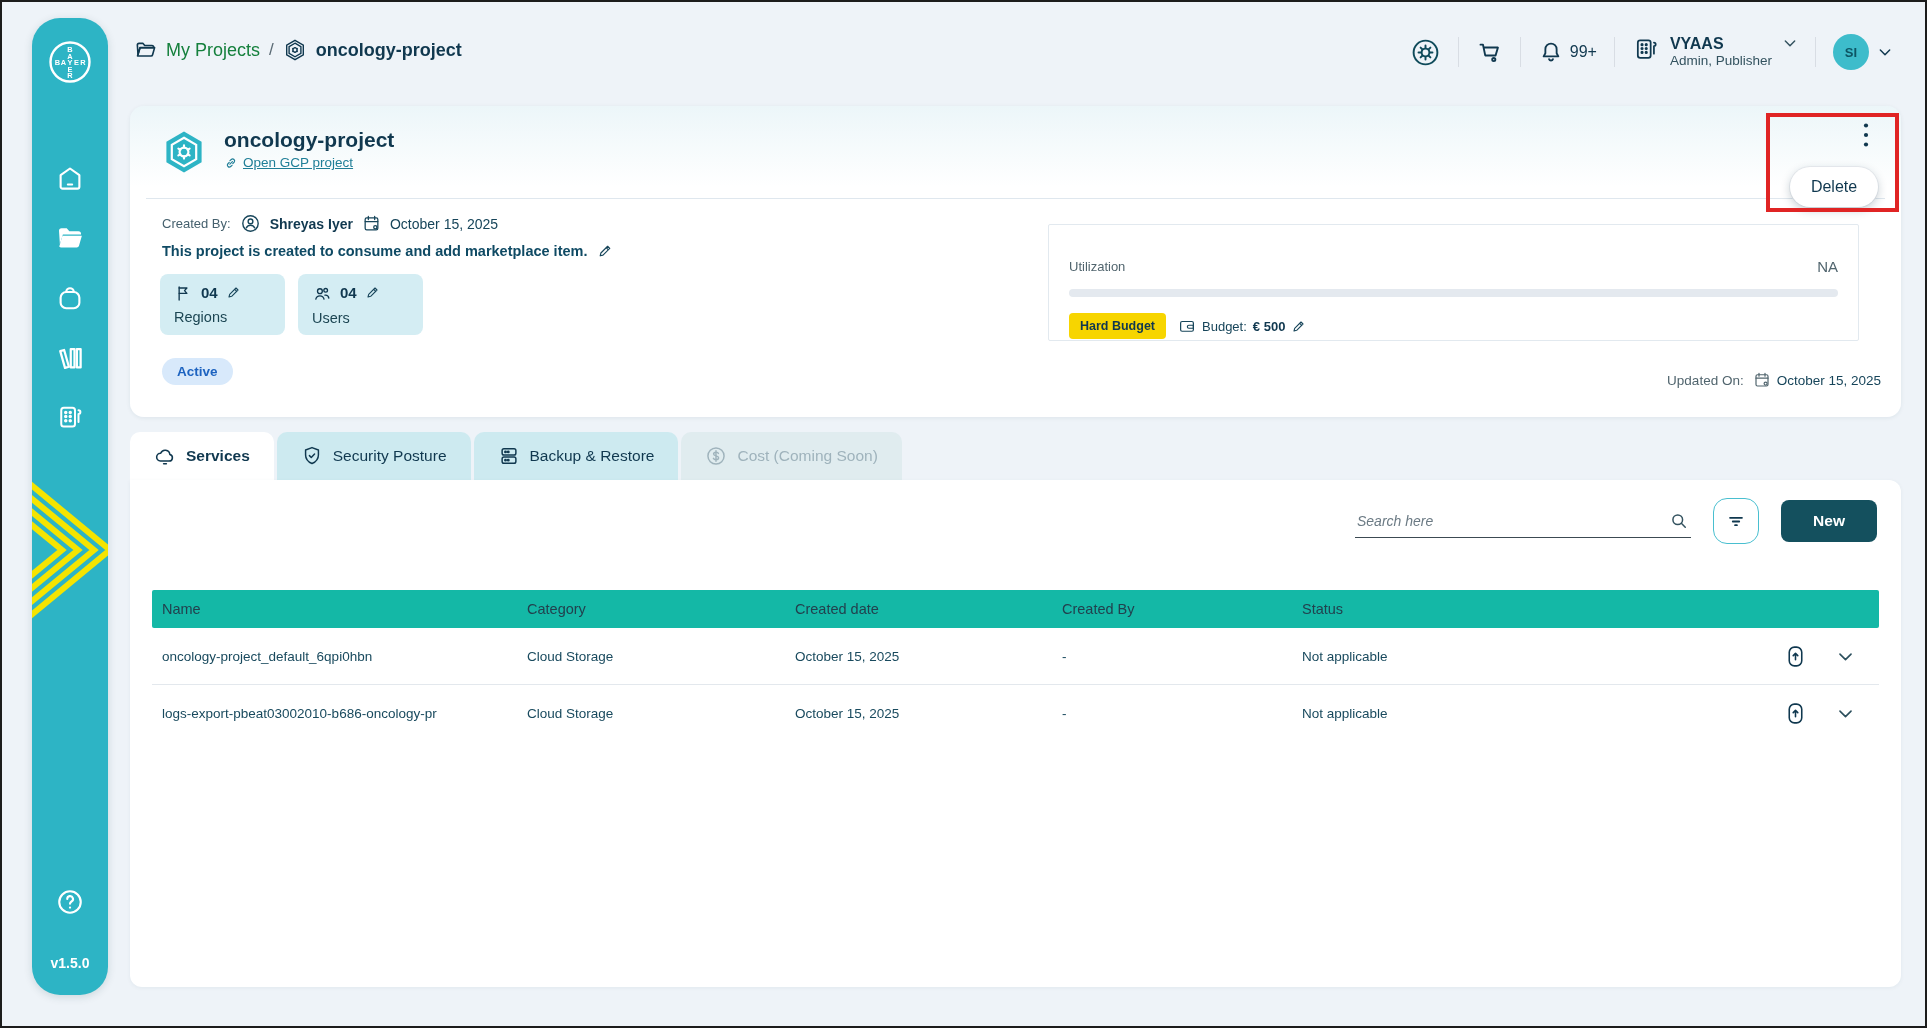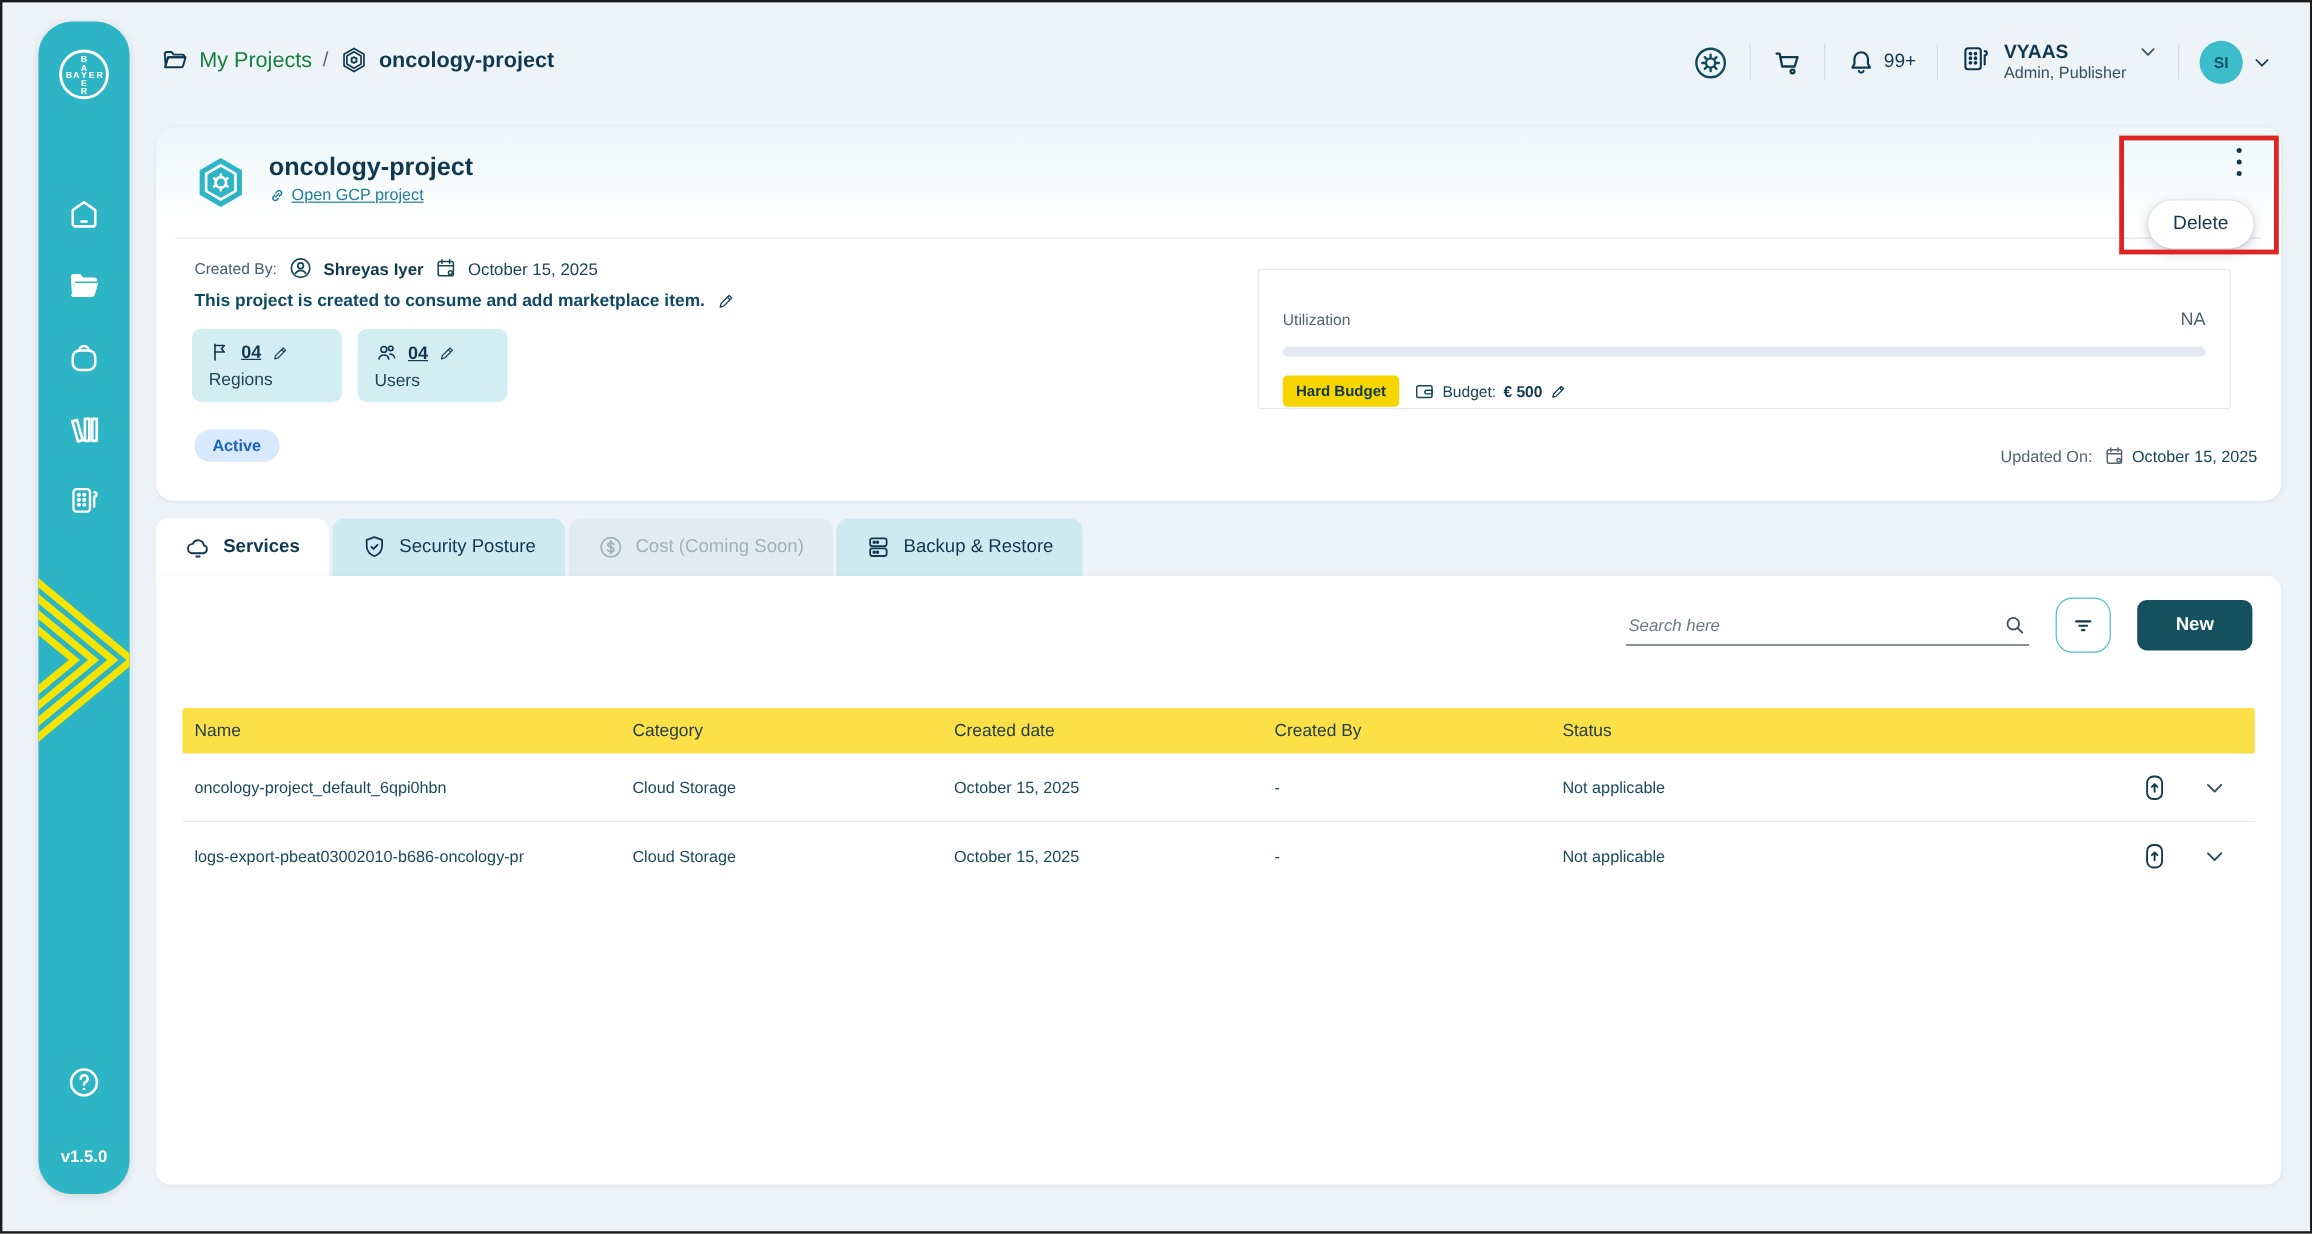--- a/index.html
+++ b/index.html
@@ -62,21 +62,21 @@
 
   .created-row { position:absolute; left:32px; top:107px; display:flex; align-items:center; gap:9px; }
   .created-row .lbl { font-size:13px; color:#45606d; }
   .created-row .who { font-size:14px; font-weight:bold; color:#10384f; }
   .created-row .when { font-size:14px; color:#17455a; }
   .desc-row { position:absolute; left:32px; top:136px; display:flex; align-items:center; gap:10px;
               font-size:14.5px; font-weight:bold; color:#0f4a64; }
 
   .chips { position:absolute; left:30px; top:168px; display:flex; gap:13px; }
   .chip { background:#d4edf3; border-radius:8px; padding:10px 14px 9px 14px; min-width:125px; cursor:default; }
-  .chip .top { display:flex; align-items:center; gap:8px;text-decoration:underline; }
+  .chip .top { display:flex; align-items:flex-start; gap:8px; }
   .chip .val { font-size:15px; font-weight:bold; color:#10384f; }
   .chip .lbl { margin-top:6px; font-size:14.5px; color:#1c4653; }
 
   .status-badge { position:absolute; left:32px; top:252px; background:#d8e9fb; color:#1d63c0;
                   font-size:13.5px; font-weight:bold; border-radius:14px; padding:6px 15px; }
 
   .util-box { position:absolute; left:918px; top:118px; width:811px; height:117px;
               border:1px solid #e2e9ef; border-radius:2px; background:#fff; padding:33px 20px; }
   .util-row { display:flex; justify-content:space-between; align-items:center; }
   .util-label { font-size:13px; color:#51656e; }
@@ -123,21 +123,21 @@
                        color:#33525f; background:transparent; font-family:"Liberation Sans", sans-serif; }
   .search-wrap input::placeholder { color:#6b7a84; font-style:italic; }
   .filter-btn { width:46px; height:46px; border:1.5px solid #49bfd0; border-radius:14px; background:#fff;
                 display:flex; align-items:center; justify-content:center; cursor:pointer; color:#10384f; }
   .new-btn { width:96px; height:42px; background:#14505e; color:#ffffff; font-weight:bold; font-size:15.5px;
              border:none; border-radius:8px; cursor:pointer; font-family:"Liberation Sans", sans-serif; }
 
   .tbl { position:absolute; left:22px; right:22px; top:110px; }
   .tbl-header, .tbl-row { display:grid; grid-template-columns:365px 268px 267px 240px 360px 1fr;
                           align-items:center; padding:0 10px; }
-  .tbl-header { background:#fde047; height:38px; font-size:14.5px; color:#22414e; border-radius:2px; }
+  .tbl-header { background:#14b8a6; height:38px; font-size:14.5px; color:#22414e; border-radius:2px; }
   .tbl-row { height:57px; border-bottom:1px solid #e3e8ed; font-size:13.5px; color:#194a5e; }
   .tbl-row:last-child { border-bottom:none; }
   .row-actions { display:flex; align-items:center; gap:28px; justify-content:flex-end; padding-right:14px; }
   .row-actions .act { cursor:pointer; color:#10384f; }
 </style>
 </head>
 <body>
 
 <div class="sidebar">
   <div class="logo">
@@ -459,41 +459,41 @@
   </div>
   <div class="tab normal">
     <span>
       <svg width="22" height="22" viewBox="0 0 24 24" fill="none" stroke="#10384f" stroke-width="1.6" stroke-linecap="round" stroke-linejoin="round">
         <path d="M12 2.8l7 2.6v5.4c0 4.6-3 7.6-7 9.4-4-1.8-7-4.8-7-9.4V5.4z"></path>
         <path d="M9.2 11.6l2 2 3.6-3.8"></path>
       </svg>
     </span>
     <span>Security Posture</span>
   </div>
-  <div class="tab disabled">
-    <span>
-      <svg width="22" height="22" viewBox="0 0 24 24" fill="none" stroke="#9fb3bc" stroke-width="1.6" stroke-linecap="round">
-        <circle cx="12" cy="12" r="8.8"></circle>
-        <path d="M14.6 9.2a2.6 2.6 0 0 0-2.6-1.4c-1.5 0-2.6.8-2.6 2 0 2.8 5.4 1.4 5.4 4.2 0 1.3-1.2 2.1-2.8 2.1a2.9 2.9 0 0 1-2.8-1.5M12 6.2v11.6"></path>
-      </svg>
-    </span>
-    <span>Cost (Coming Soon)</span>
-  </div>
   <div class="tab normal">
     <span>
       <svg width="22" height="22" viewBox="0 0 24 24" fill="none" stroke="#10384f" stroke-width="1.6" stroke-linejoin="round">
         <rect x="4.5" y="4" width="15" height="7" rx="2"></rect>
         <rect x="4.5" y="13" width="15" height="7" rx="2"></rect>
         <circle cx="8.2" cy="7.5" r="0.8" fill="#10384f"></circle>
           <circle cx="11.2" cy="7.5" r="0.8" fill="#10384f"></circle>
         <circle cx="8.2" cy="16.5" r="0.8" fill="#10384f"></circle>
           <circle cx="11.2" cy="16.5" r="0.8" fill="#10384f"></circle>
       </svg>
     </span>
     <span>Backup &amp; Restore</span>
+  </div>
+  <div class="tab disabled">
+    <span>
+      <svg width="22" height="22" viewBox="0 0 24 24" fill="none" stroke="#9fb3bc" stroke-width="1.6" stroke-linecap="round">
+        <circle cx="12" cy="12" r="8.8"></circle>
+        <path d="M14.6 9.2a2.6 2.6 0 0 0-2.6-1.4c-1.5 0-2.6.8-2.6 2 0 2.8 5.4 1.4 5.4 4.2 0 1.3-1.2 2.1-2.8 2.1a2.9 2.9 0 0 1-2.8-1.5M12 6.2v11.6"></path>
+      </svg>
+    </span>
+    <span>Cost (Coming Soon)</span>
   </div>
 </div>
 
 <div class="panel">
   <div class="toolbar">
     <div class="search-wrap">
       <input type="text" placeholder="Search here" style="">
       <span>
         <svg width="20" height="20" viewBox="0 0 24 24" fill="none" stroke="#33525f" stroke-width="1.8" stroke-linecap="round">
           <circle cx="10.5" cy="10.5" r="5.8"></circle>

